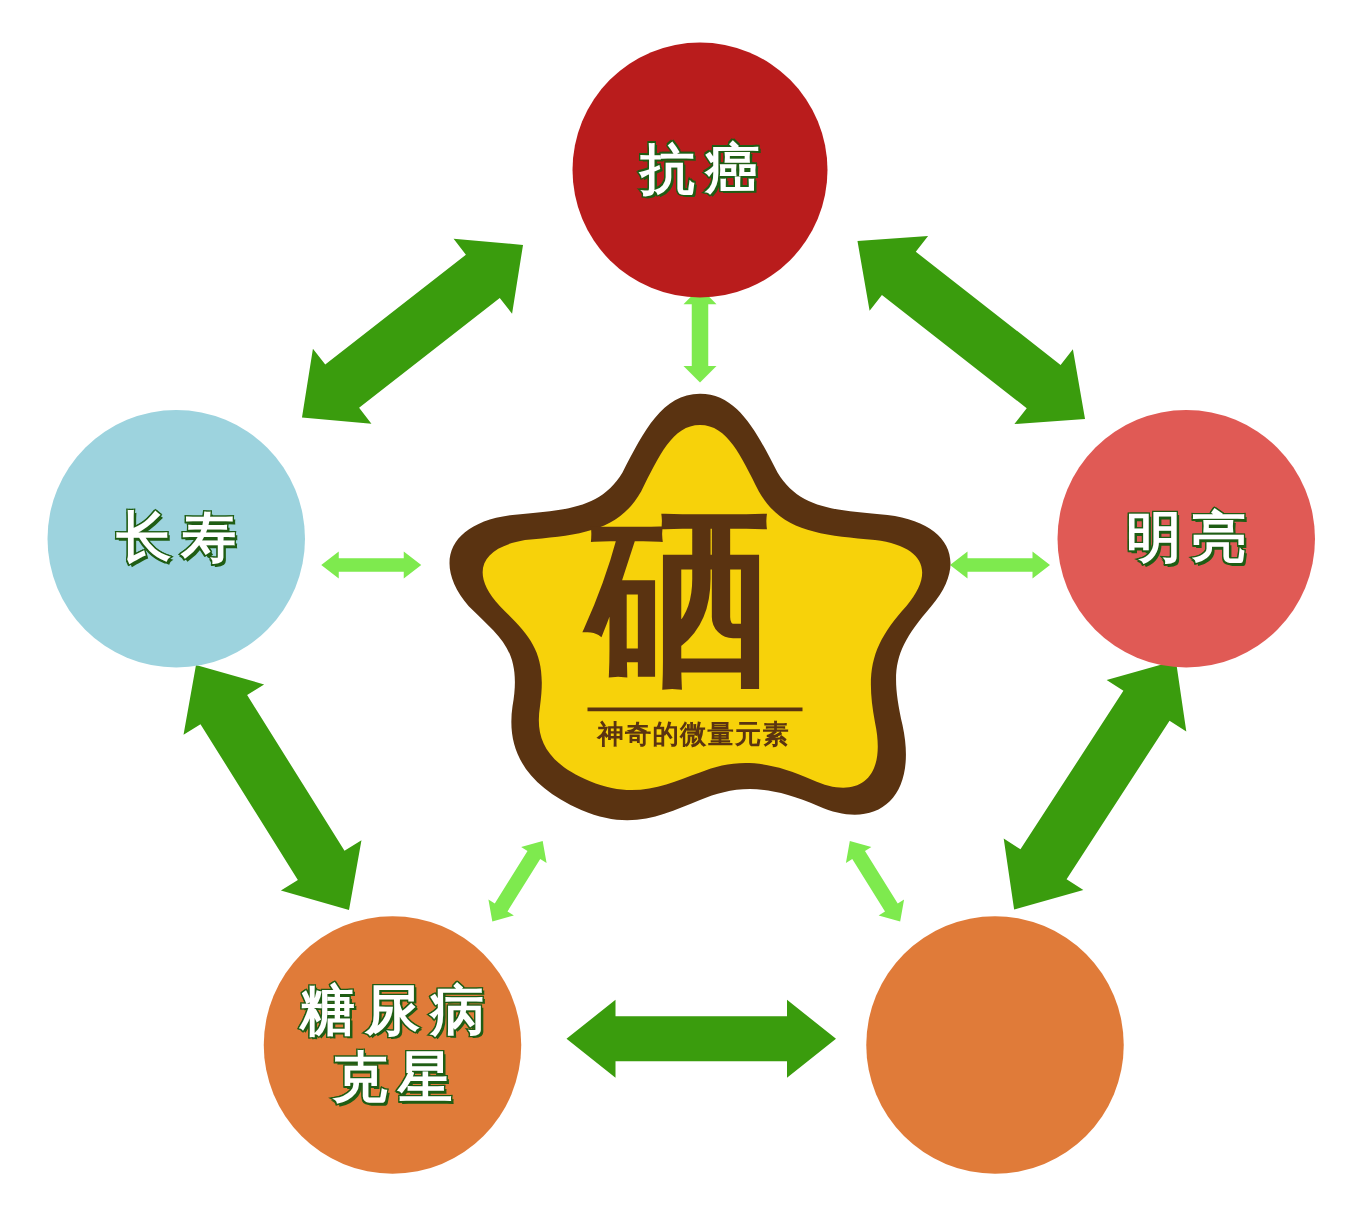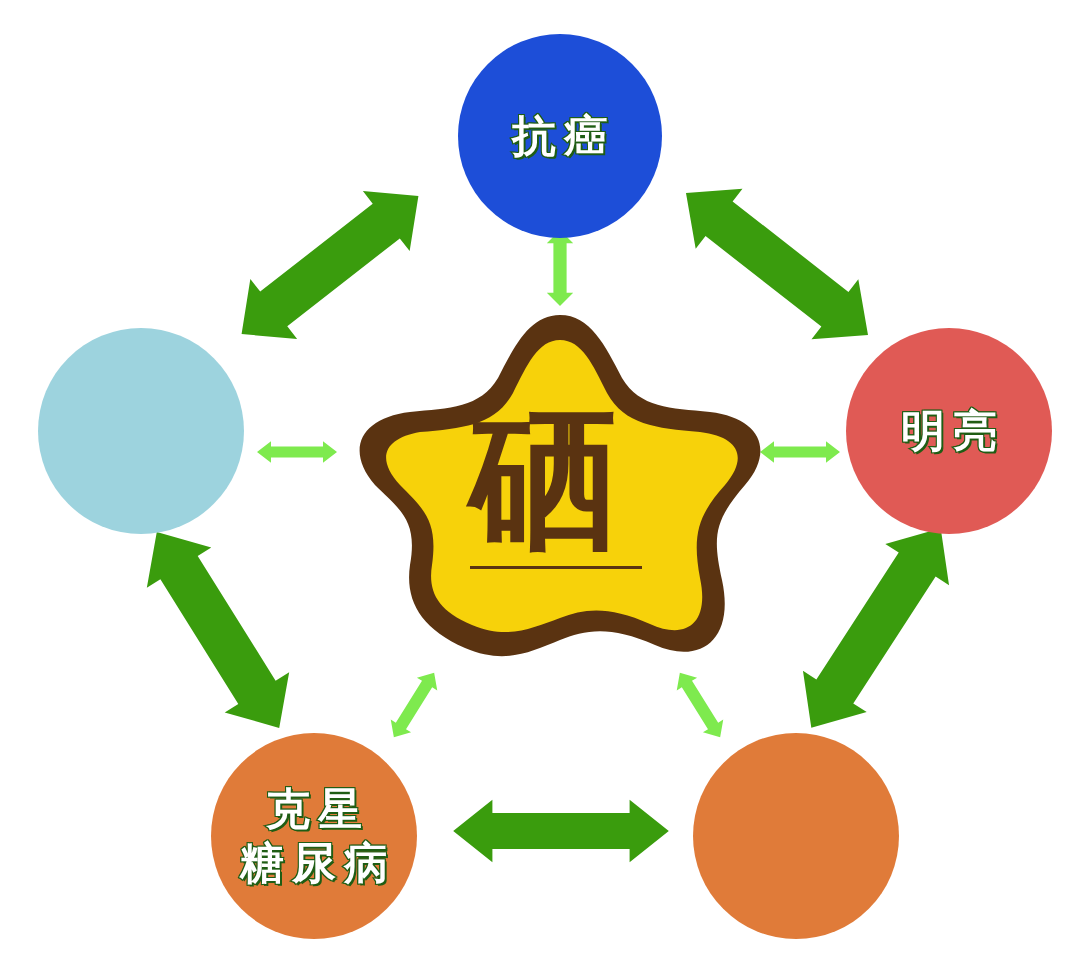--- a/index.html
+++ b/index.html
@@ -86,32 +86,34 @@
              C438,522 425,510 400,485
              C375,458 385,438 420,432
              C465,428 495,425 513,393
              C527,365 538,340 560,340 Z" fill="#f7d20a"></path>
   </g>
 </svg>
 
 <div class="star-text">
   <div class="center-char">硒</div>
   <div class="center-rule"></div>
+  <div class="center-sub">神奇的微量元素</div>
 </div>
 
-<div class="node" style="left:458px; top:34px; width:204px; height:204px; background:#1d4ed8;">
+<div class="node" style="left:458px; top:34px; width:204px; height:204px; background:#b91c1c;">
   <div class="node-line">抗癌</div>
 </div>
 
 <div class="node" style="left:846px; top:328px; width:206px; height:206px; background:#e05a55;">
   <div class="node-line">明亮</div>
 </div>
 
 <div class="node" style="left:693px; top:733px; width:206px; height:206px; background:#e07b39;">
 </div>
 
 <div class="node" style="left:211px; top:733px; width:206px; height:206px; background:#e07b39;">
+  <div class="node-line">糖尿病</div>
   <div class="node-line">克星</div>
-  <div class="node-line">糖尿病</div>
 </div>
 
 <div class="node" style="left:38px; top:328px; width:206px; height:206px; background:#9dd3de;">
+  <div class="node-line">长寿</div>
 </div>
 
 </body></html>

